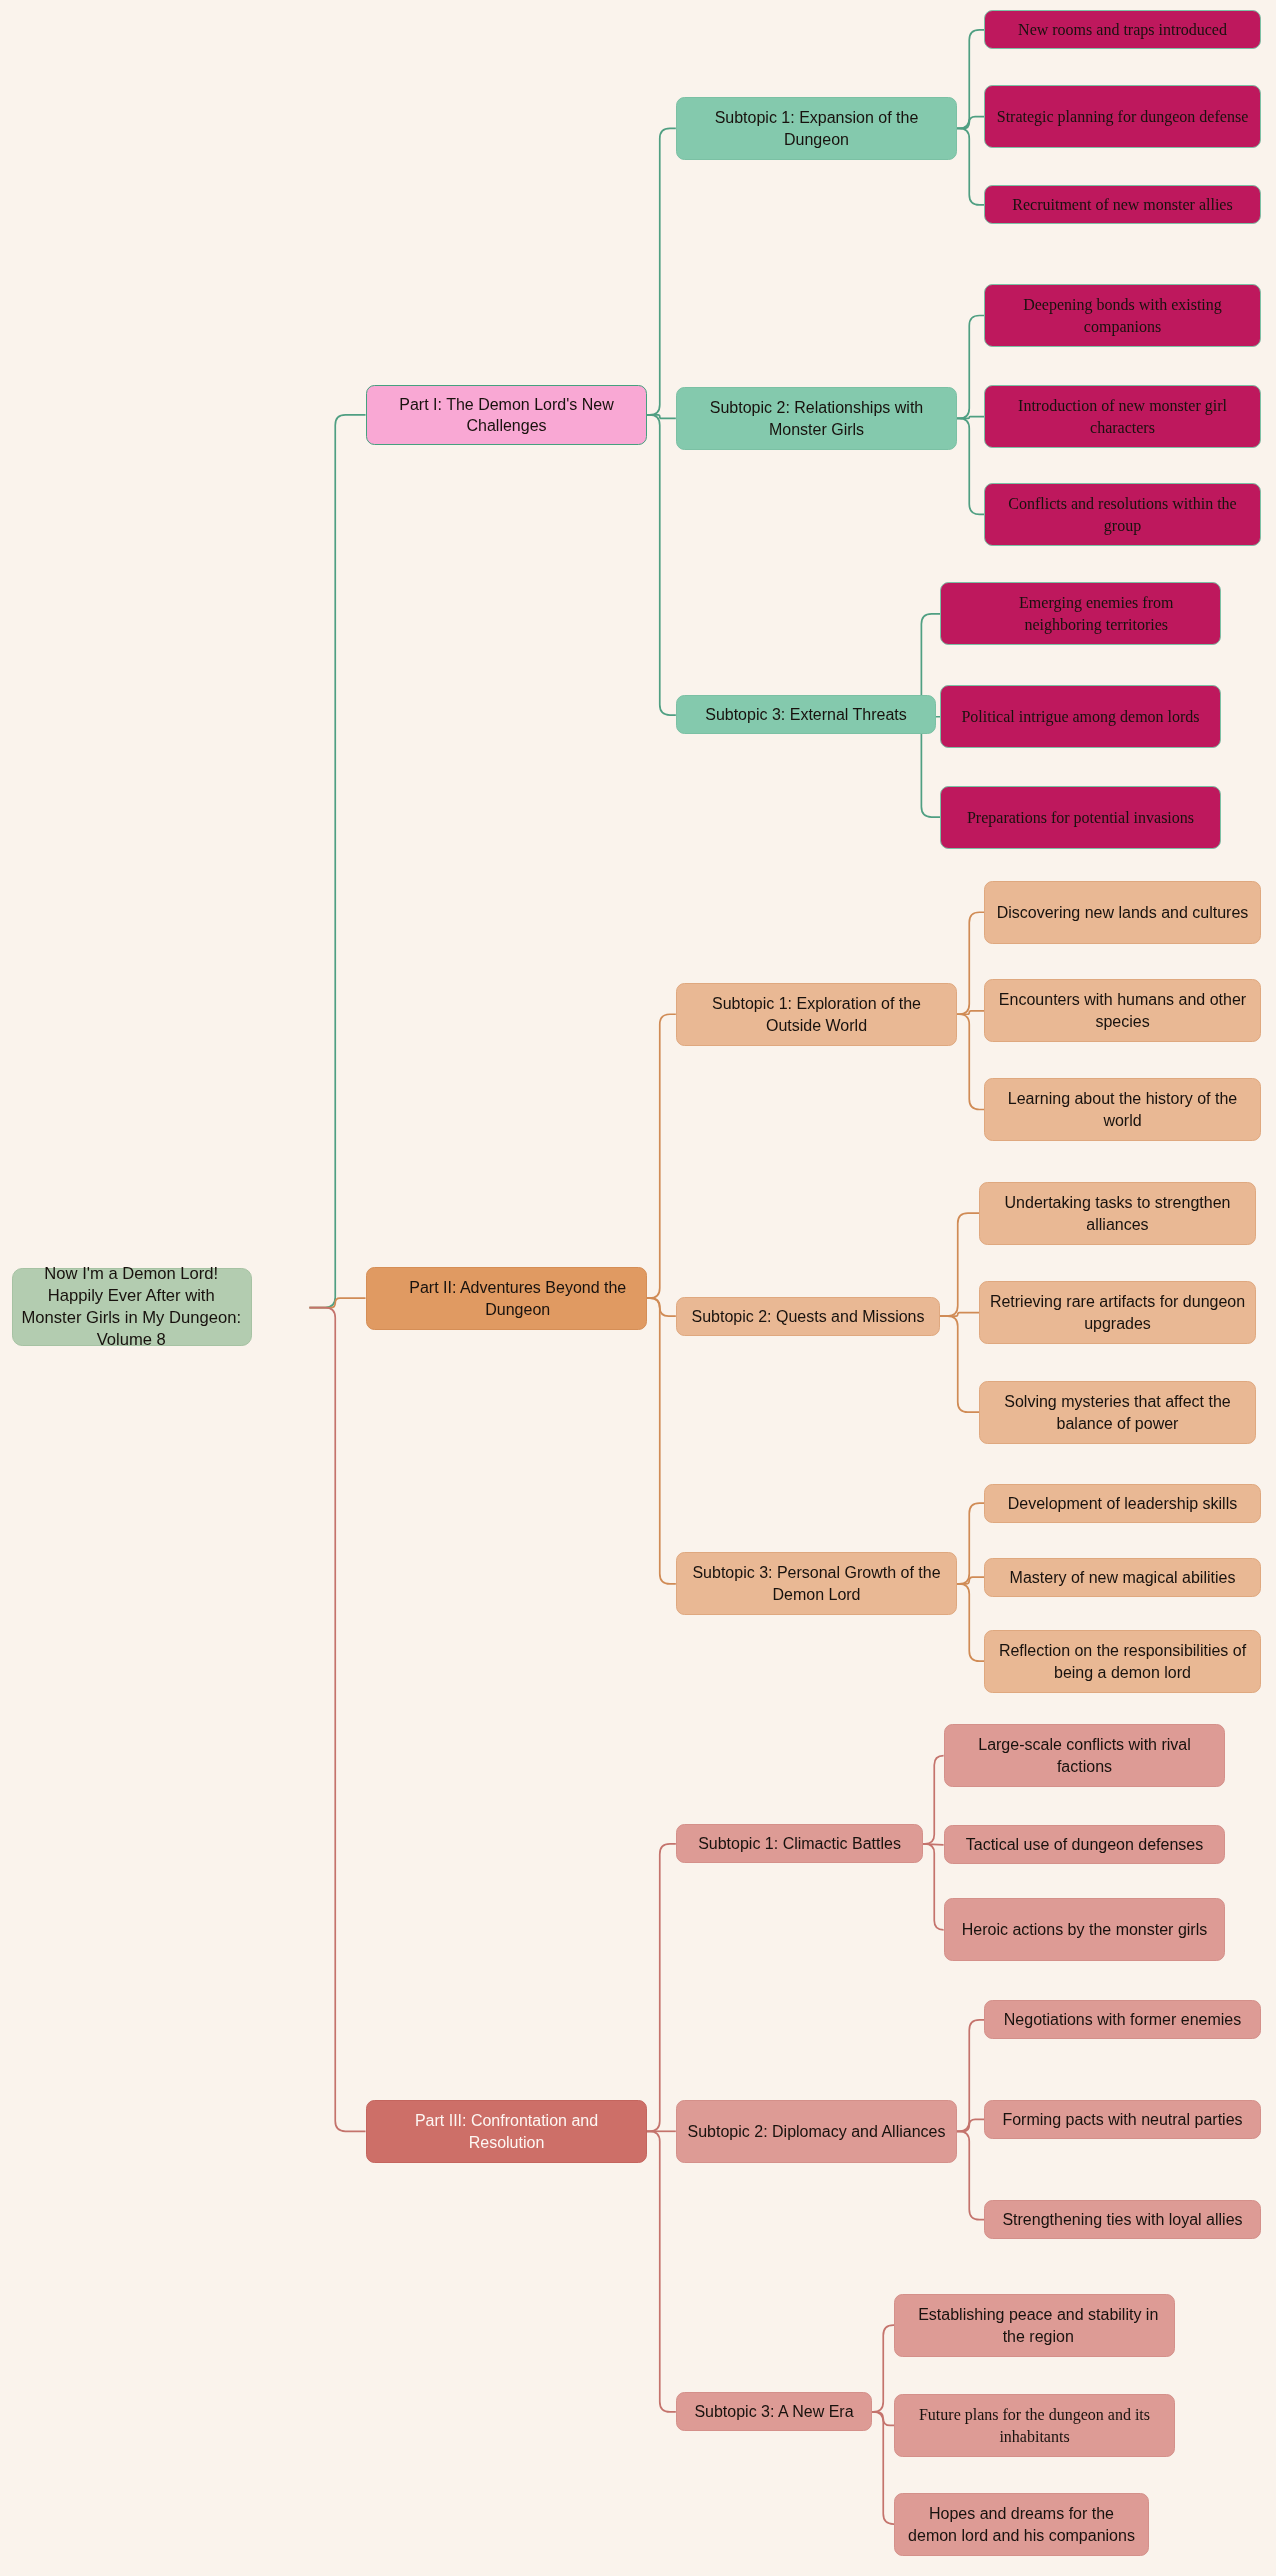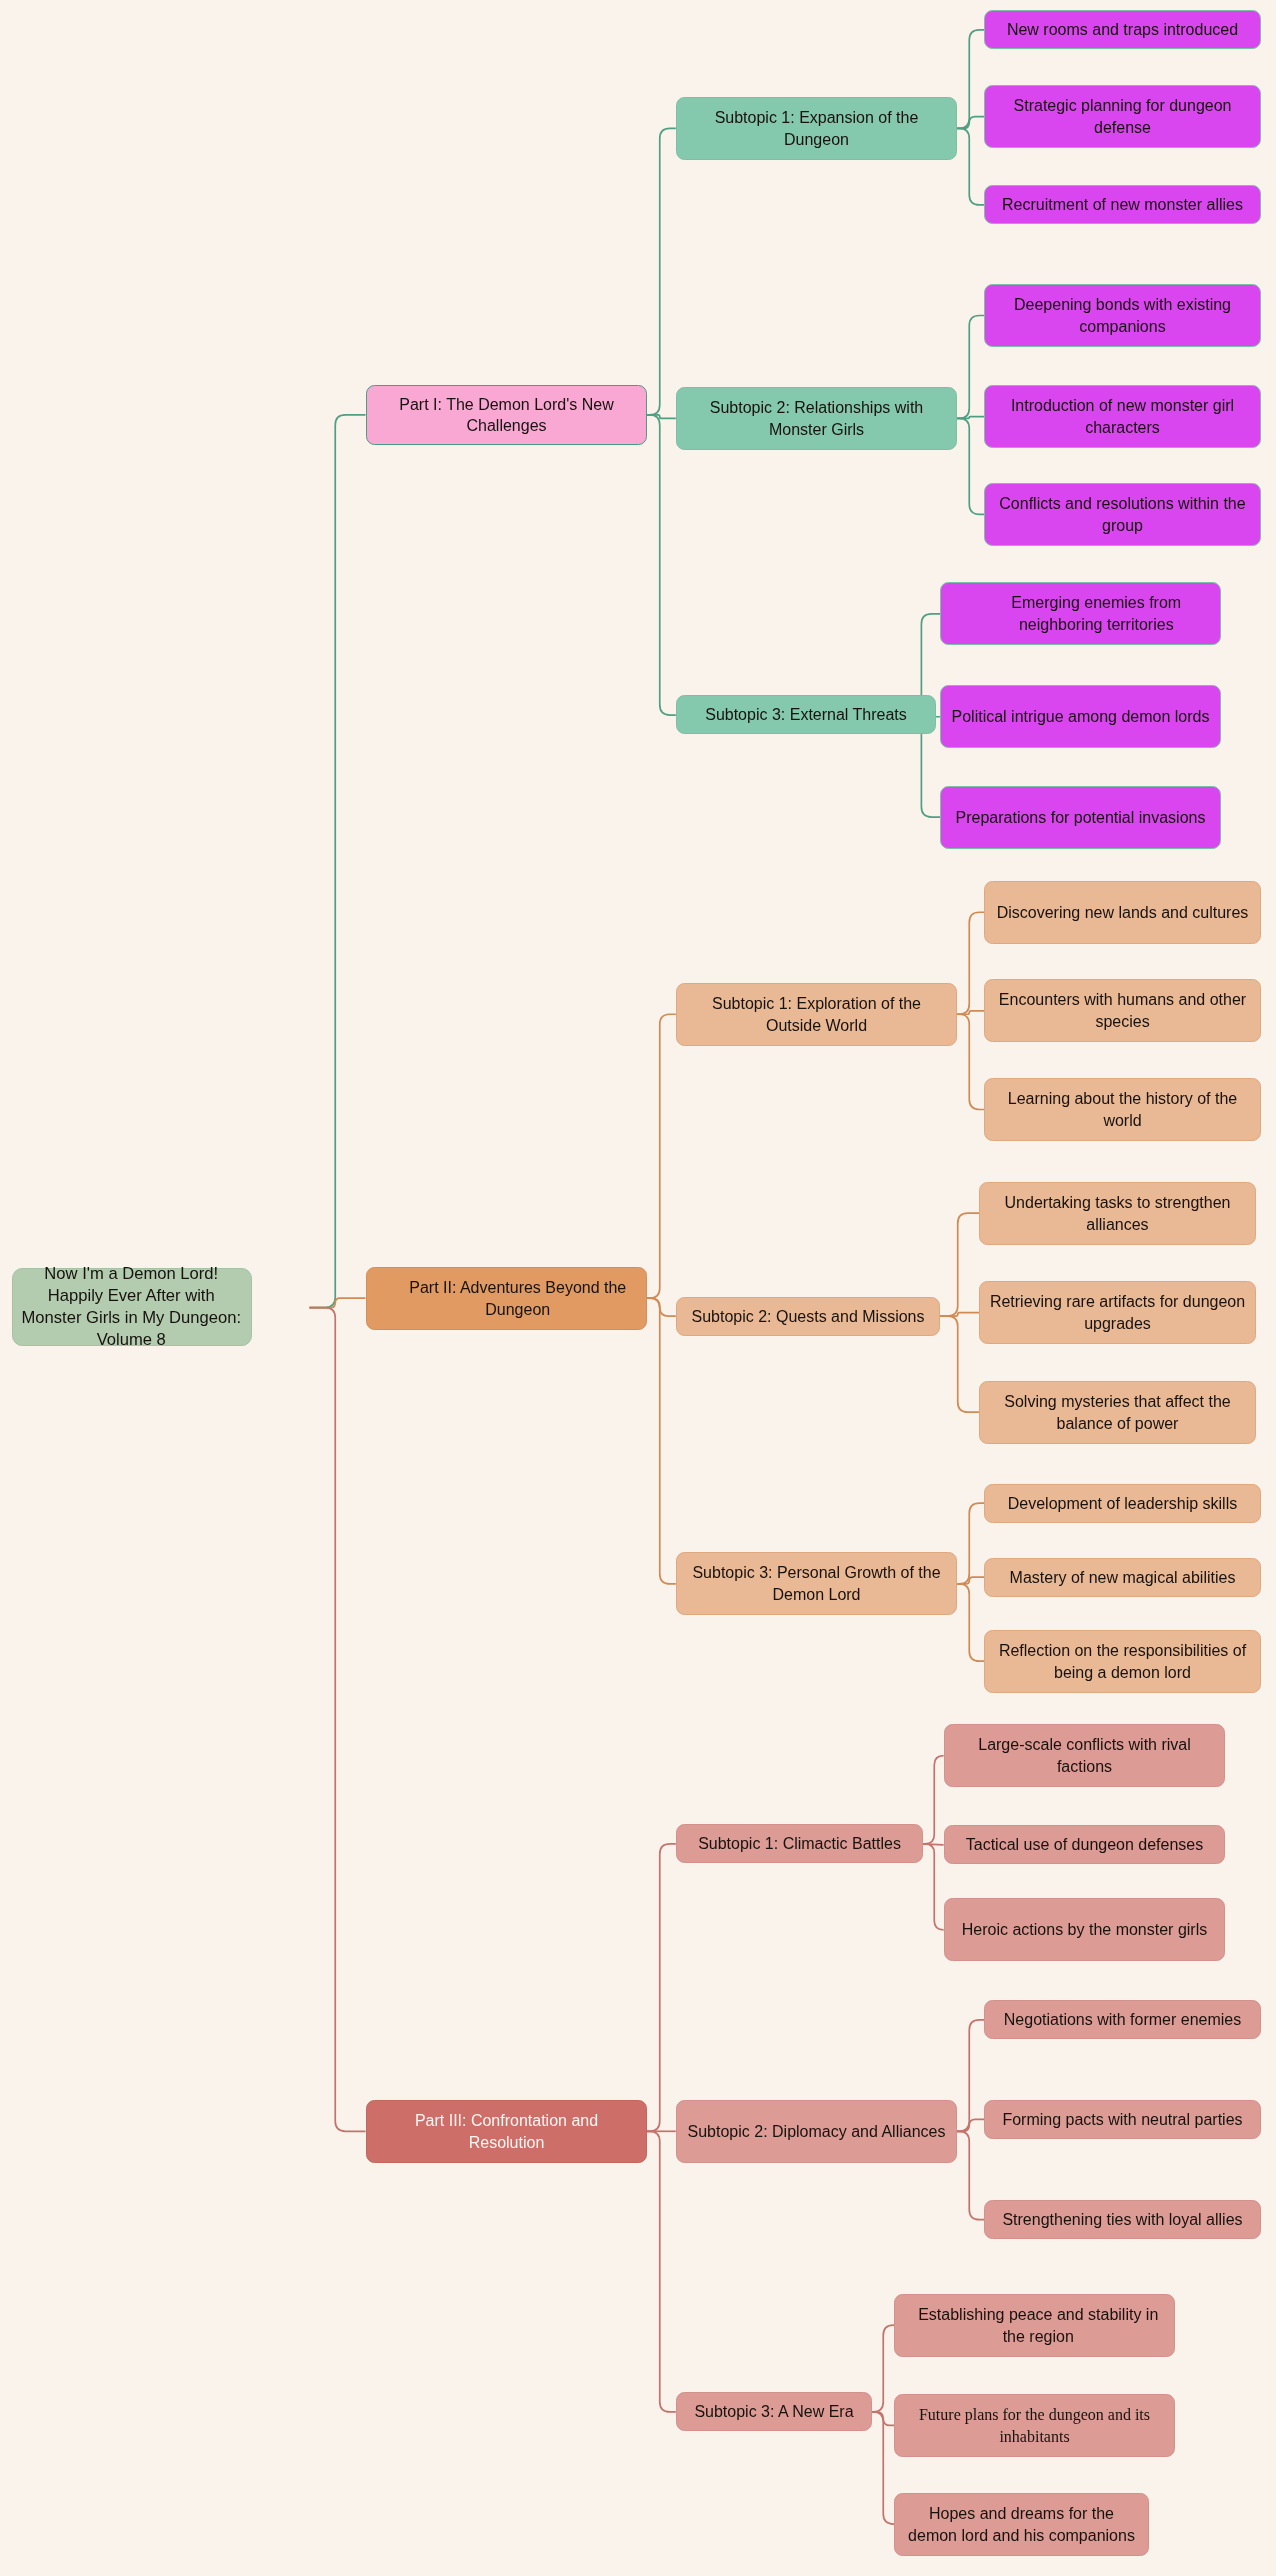--- a/index.html
+++ b/index.html
@@ -61,22 +61,23 @@
   }
   .node.sub-orange {
     background: #e9b894;
     border: 0.9px solid #dfa87f;
   }
   .node.sub-red {
     background: #dd9b95;
     border: 0.9px solid #d4908a;
   }
   .node.leaf-green {
-    background: #d946ef;
+    background: #be185d;
     border: 0.9px solid #7bc0a4;
+    font-family: Liberation Serif, serif;
   }
   .node.leaf-orange {
     background: #e9b894;
     border: 0.9px solid #dfa87f;
   }
   .node.leaf-red {
     background: #dd9b95;
     border: 0.9px solid #d4908a;
   }
 </style>

